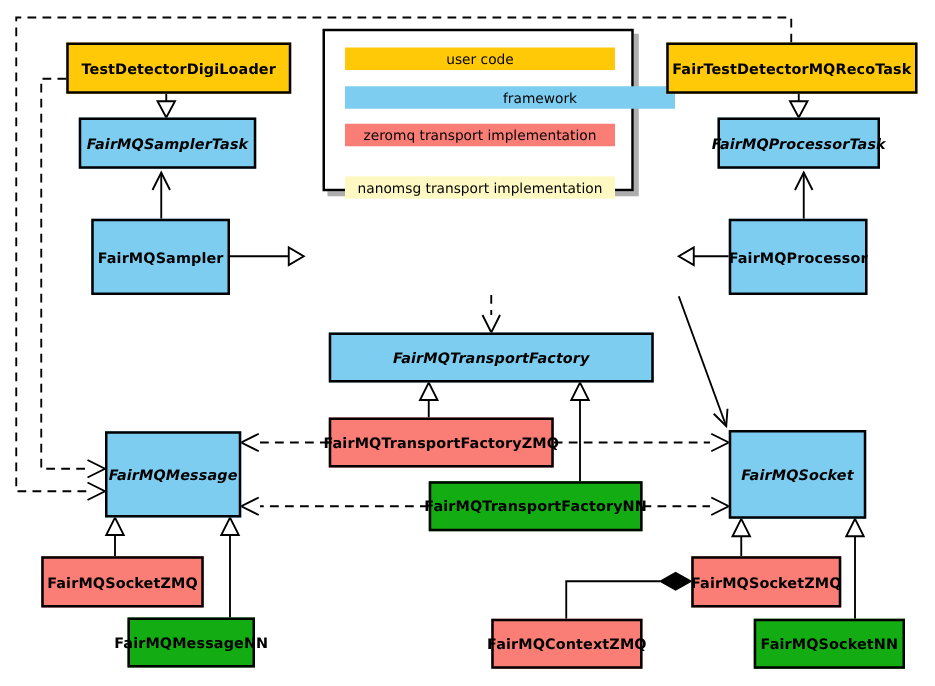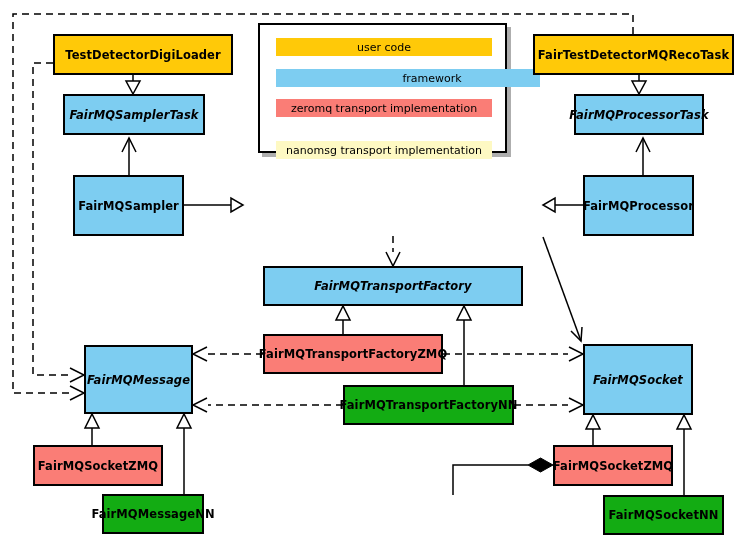--- a/index.html
+++ b/index.html
@@ -184,14 +184,15 @@
   <div class="node abstract" style="left: 583px; top: 344px; width: 110px; height: 71px; background-color: rgb(125, 205, 241);">FairMQSocket</div>
 
   <div class="node" style="left: 33px; top: 445px; width: 130px; height: 41px; background-color: rgb(250, 125, 118);">FairMQSocketZMQ</div>
 
   <div class="node" style="left: 102px; top: 494px; width: 102px; height: 40px; background-color: rgb(19, 172, 19);">FairMQMessageNN</div>
 
   <div class="node" style="left: 553px; top: 445px; width: 120px; height: 41px; background-color: rgb(250, 125, 118);">FairMQSocketZMQ</div>
 
   <div class="node" style="left: 603px; top: 495px; width: 121px; height: 40px; background-color: rgb(19, 172, 19);">FairMQSocketNN</div>
 
+  <div class="node" style="left: 393px; top: 495px; width: 121px; height: 40px; background-color: rgb(250, 125, 118);">FairMQContextZMQ</div>
 
 </div>
 
 </body></html>

